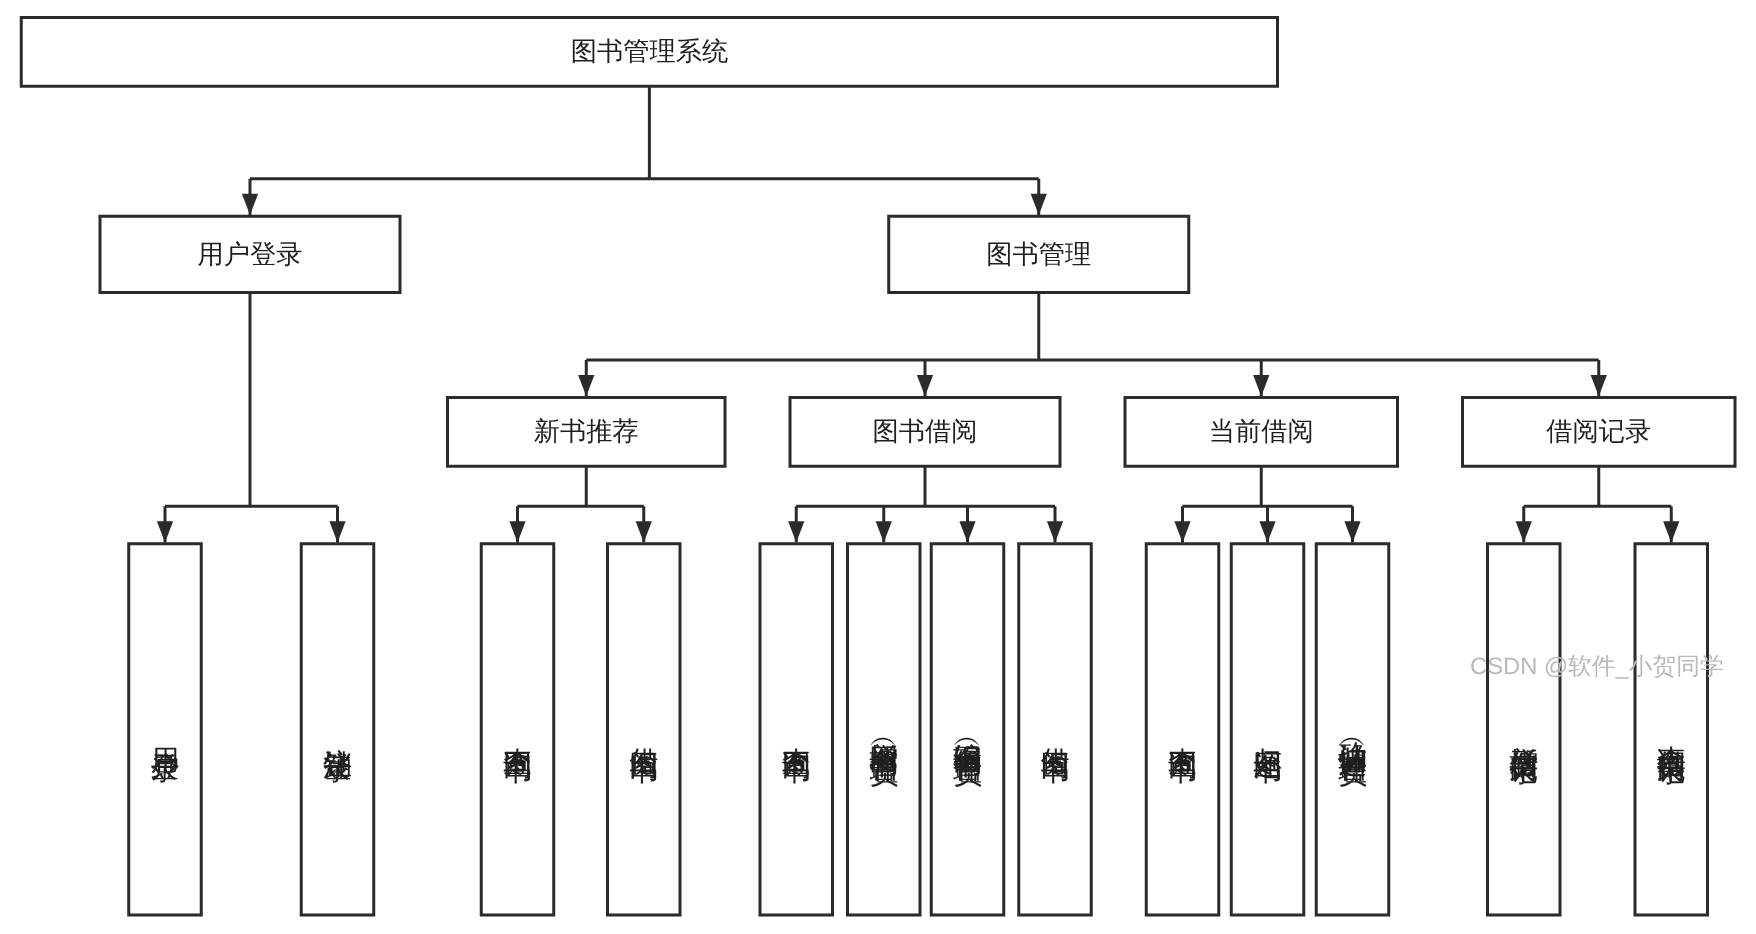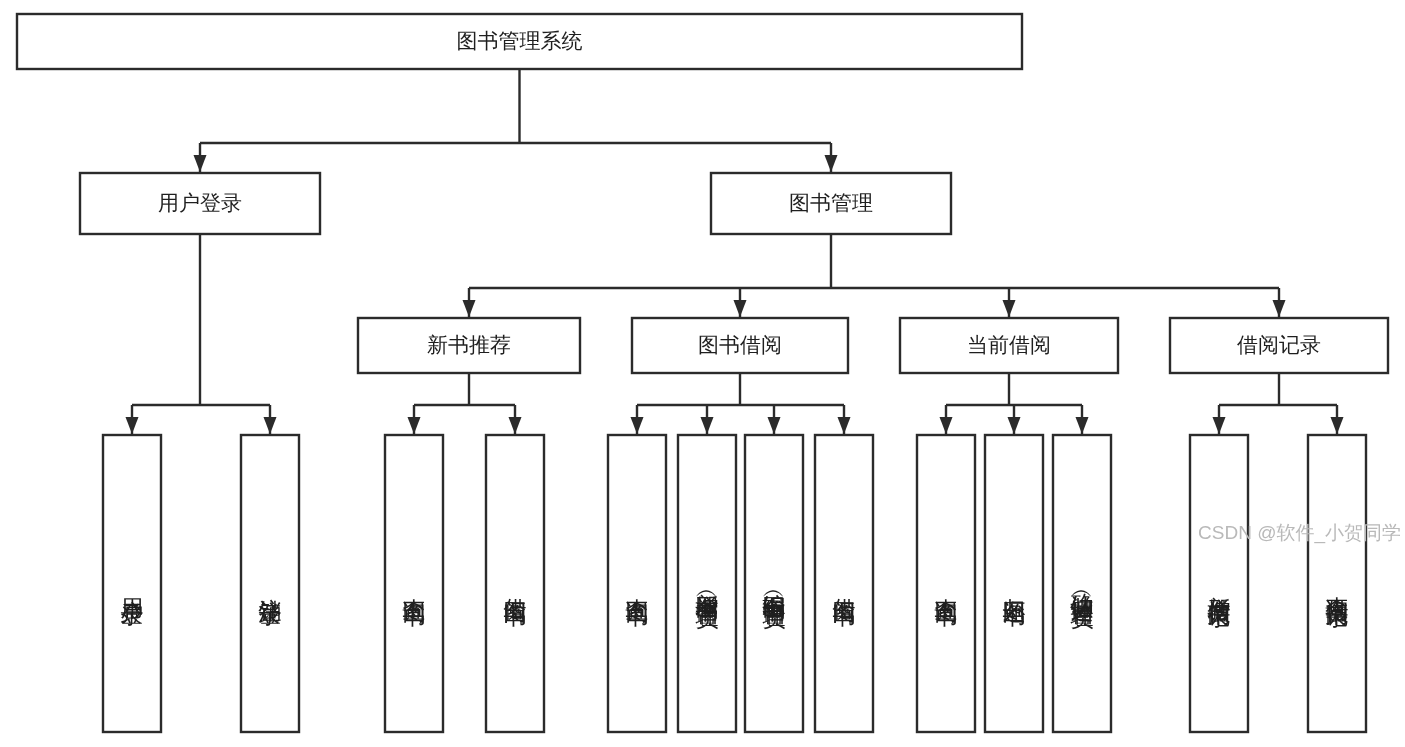--- a/index.html
+++ b/index.html
@@ -62,21 +62,21 @@
   }
   .vlabel-wrap {
     position: absolute;
     display: flex;
     align-items: center;
     justify-content: center;
     pointer-events: none;
   }
   .watermark {
     position: absolute;
-    right: 4px;
+    right: 26px;
     bottom: 4px;
     font-family: "Liberation Sans", "DejaVu Sans", sans-serif;
     font-size: 19px;
     color: #b9b9b9;
     white-space: nowrap;
     user-select: none;
   }
 </style>
 </head>
 <body>

